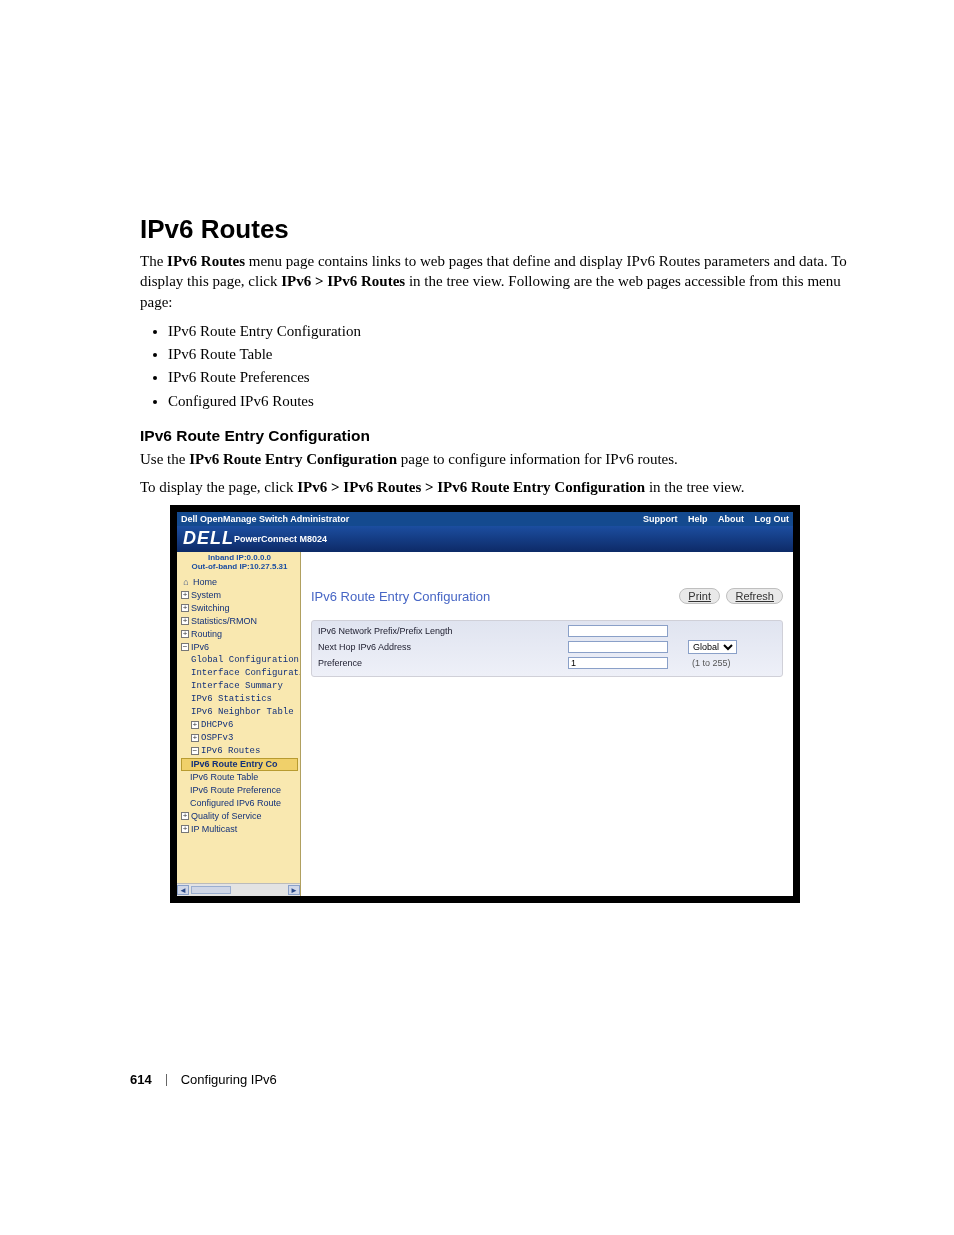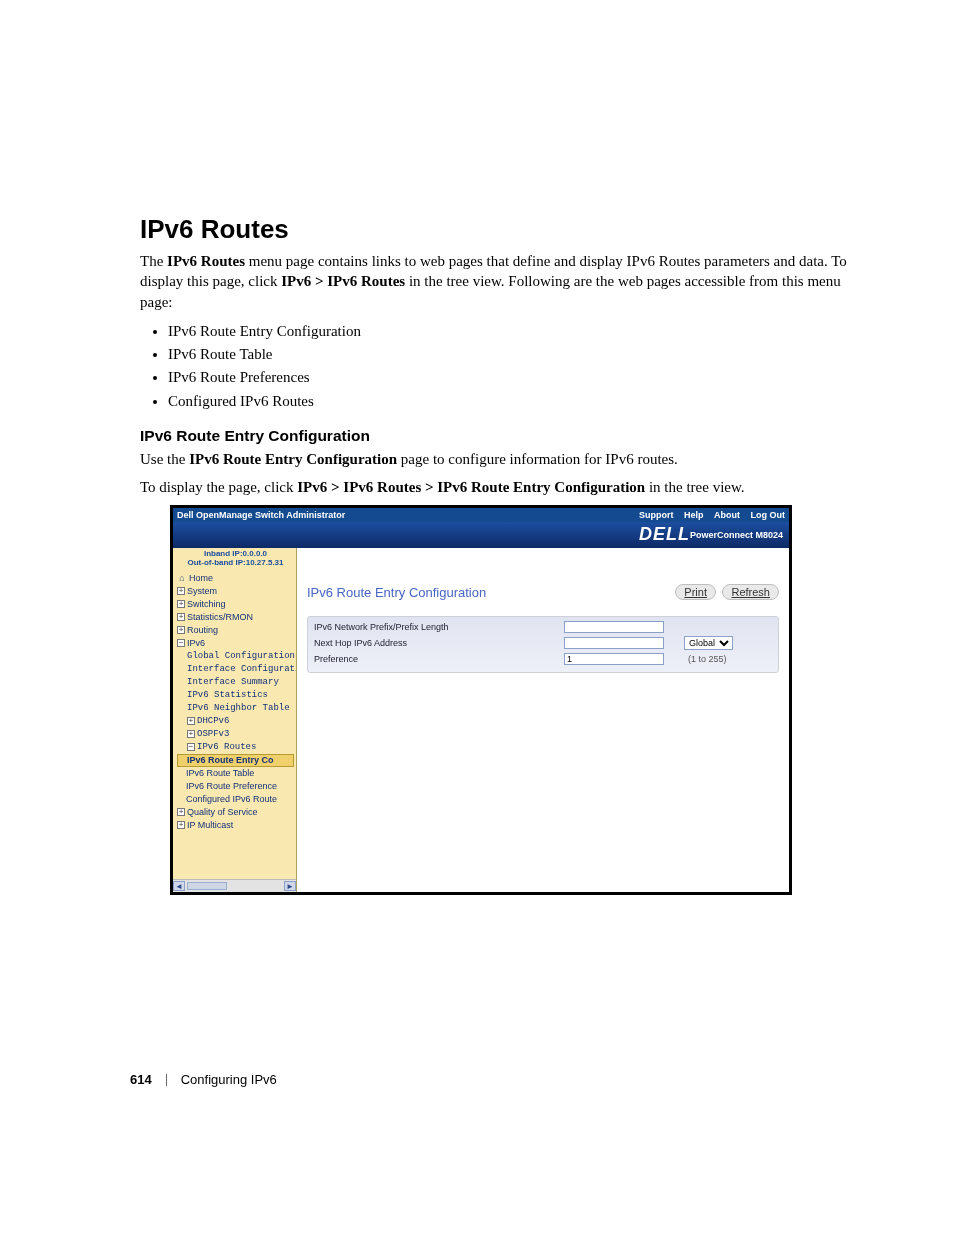--- a/index.html
+++ b/index.html
@@ -48,21 +48,21 @@
     font-size: 12px;
     font-weight: 700;
     margin: 18px 0 10px 0;
   }
   .fig-caption .fignum { margin-right: 12px; }
 
   
   .shot {
     width: 616px;
     margin-left: 30px;
-    border: 3px solid #000000;
+    border: 7px solid #000000;
     background: #fff;
     font-family: Tahoma, Arial, sans-serif;
     font-size: 9px;
     color: #000;
     position: relative;
   }
   .shot .titlebar {
     background: #144a8f;
     color: #fff;
     display: flex;
@@ -70,21 +70,21 @@
     align-items: center;
     padding: 2px 4px;
     font-size: 9px;
     font-weight: bold;
   }
   .shot .titlebar .tb-links span { margin-left: 8px; cursor: pointer; }
   .shot .brandbar {
     background: linear-gradient(#1c4ea0, #0d2a67);
     color: #fff;
     display: flex;
-    justify-content: flex-end;
+    justify-content: flex-start;
     align-items: center;
     padding: 2px 6px 3px 6px;
   }
   .shot .brandbar .logo {
     font-family: Arial, Helvetica, sans-serif;
     font-weight: 900;
     font-style: italic;
     font-size: 18px;
     letter-spacing: 1px;
   }

